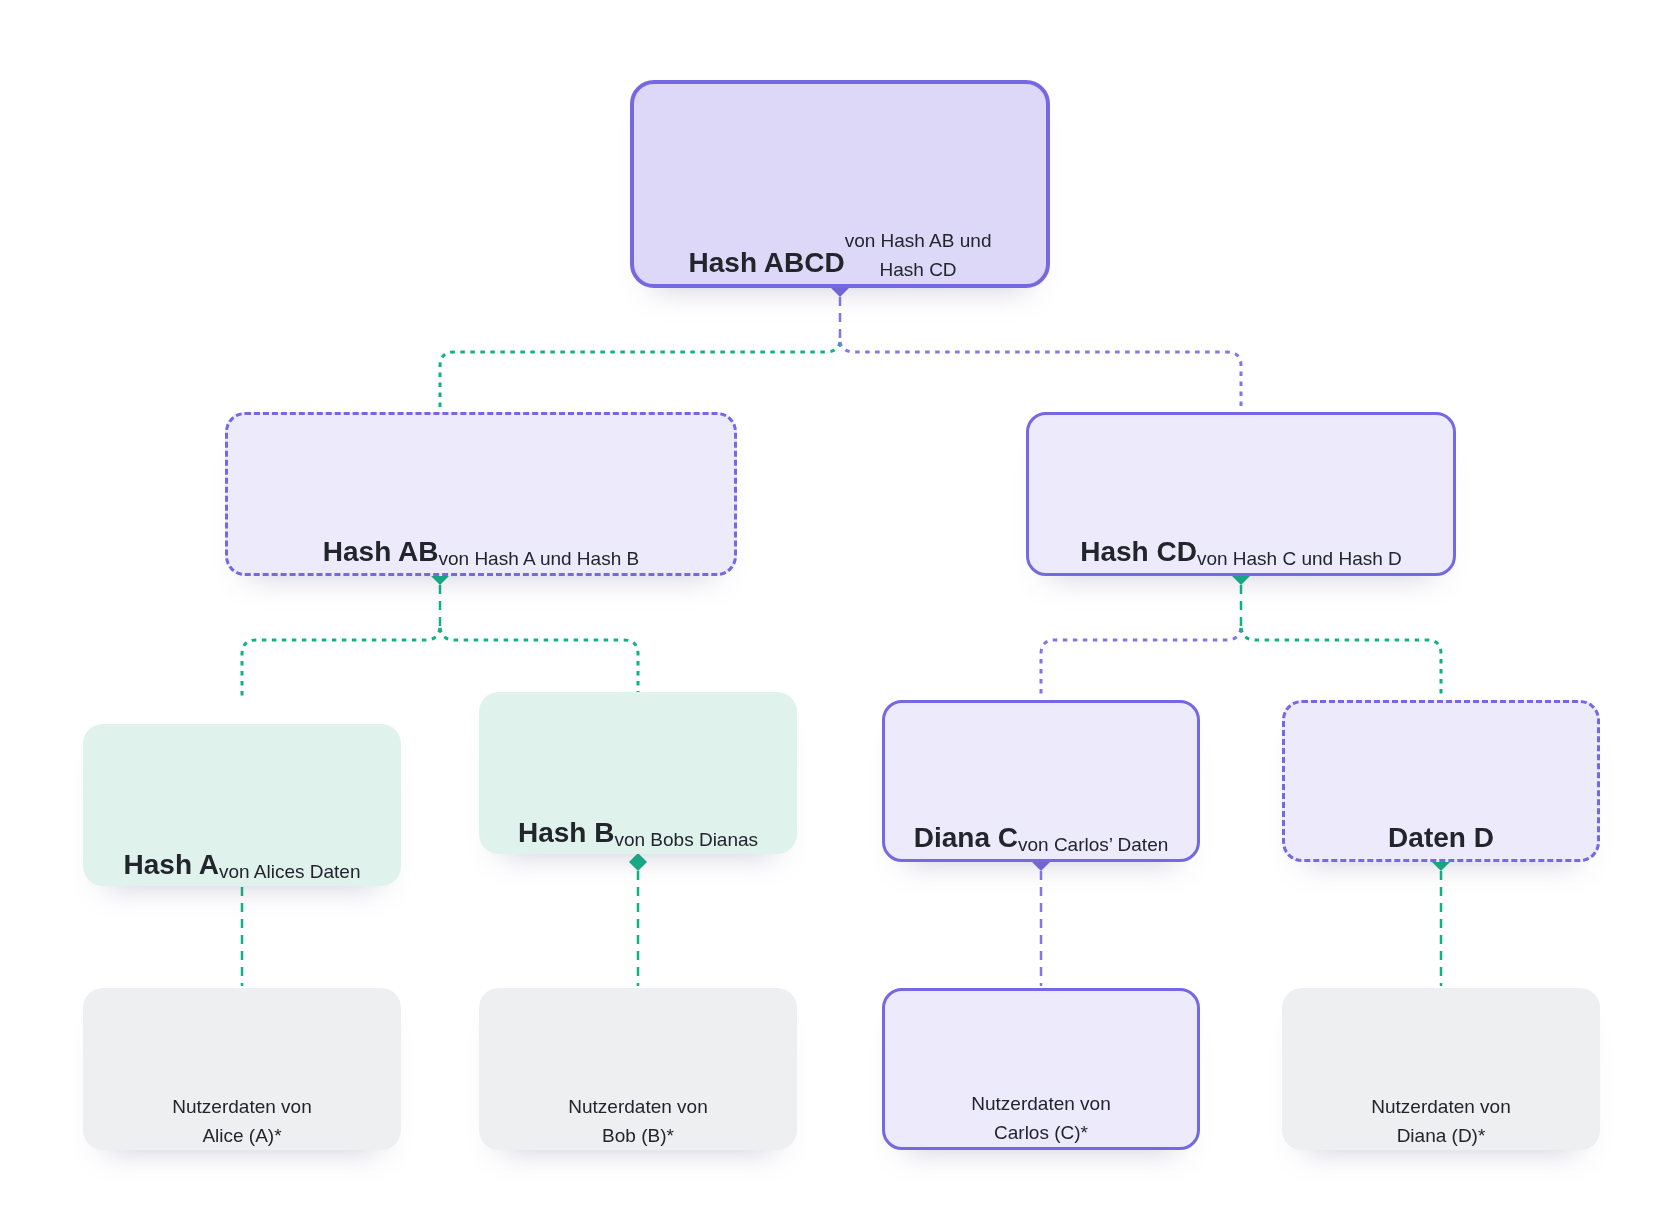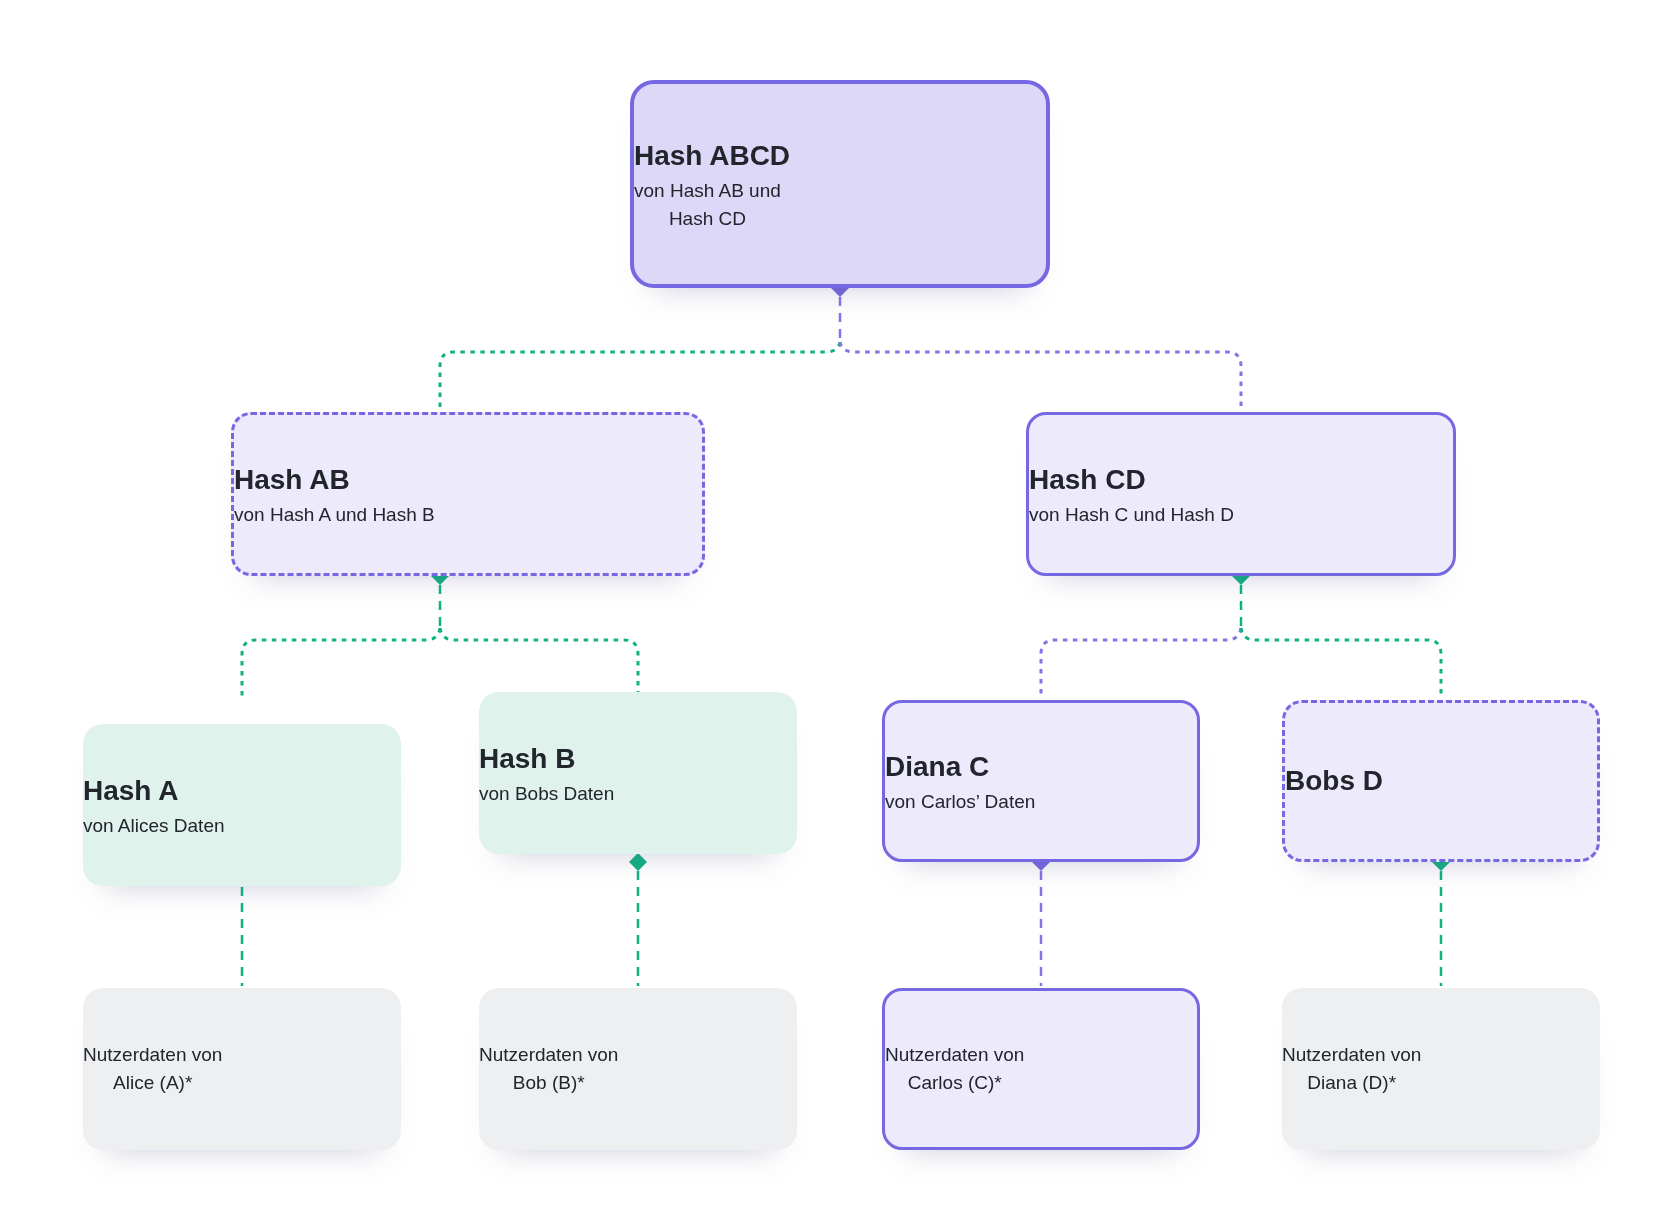--- a/index.html
+++ b/index.html
@@ -14,41 +14,41 @@
     --background:#ffffff;
   }
   html,body{margin:0;padding:0;}
   body{background:var(--background);font-family:"Liberation Sans",sans-serif;color:var(--ink);}
   .canvas{position:relative;width:1680px;height:1230px;background:var(--background);overflow:hidden;}
 
   .node{
     position:absolute;
     border-radius:20px;
     display:flex;
-    flex-direction:column;
+    flex-direction:row;
     justify-content:center;
-    align-items:flex-start;
+    align-items:flex-end;
     text-align:center;
     box-sizing:border-box;
     box-shadow:0 22px 30px -24px rgba(90,90,140,.35);
   }
   .node-title{font-weight:700;font-size:28px;line-height:1.5;white-space:pre-line;}
   .node-sub{font-weight:400;font-size:19px;line-height:1.5;white-space:pre-line;}
 
   .fill-lav-strong{background:var(--lavender-strong);}
   .fill-lav{background:var(--lavender);}
   .fill-mint{background:var(--mint);margin-top:24px;}
   .fill-gray{background:var(--gray);}
   .bd-solid{border:3px solid var(--purple);}
   .bd-solid-thick{border:4px solid var(--purple);border-radius:24px;}
   .bd-dash{border:3px dashed var(--purple);}
 
   
   .n-root{left:630px;top:80px;width:420px;height:208px;}
-  .n-ab{left:231px;top:412px;width:474px;height:164px;}
+  .n-ab{left:225px;top:412px;width:512px;height:164px;}
   .n-cd{left:1026px;top:412px;width:430px;height:164px;}
   .n-a{left:83px;top:700px;width:318px;height:162px;}
   .n-b{left:479px;top:668px;width:318px;height:162px;}
   .n-c{left:882px;top:700px;width:318px;height:162px;}
   .n-d{left:1282px;top:700px;width:318px;height:162px;}
   .n-la{left:83px;top:988px;width:318px;height:162px;}
   .n-lb{left:479px;top:988px;width:318px;height:162px;}
   .n-lc{left:882px;top:988px;width:318px;height:162px;}
   .n-ld{left:1282px;top:988px;width:318px;height:162px;}
 
@@ -109,28 +109,28 @@
     <div class="node-title">Hash CD</div>
     <div class="node-sub">von Hash C und Hash D</div>
   </div>
 
   <div class="node n-a fill-mint">
     <div class="node-title">Hash A</div>
     <div class="node-sub">von Alices Daten</div>
   </div>
   <div class="node n-b fill-mint">
     <div class="node-title">Hash B</div>
-    <div class="node-sub">von Bobs Daten</div>
+    <div class="node-sub">von Bobs Dianas</div>
   </div>
   <div class="node n-c fill-lav bd-solid">
     <div class="node-title">Diana C</div>
     <div class="node-sub">von Carlos’ Daten</div>
   </div>
   <div class="node n-d fill-lav bd-dash">
-    <div class="node-title">Bobs D</div>
+    <div class="node-title">Daten D</div>
   </div>
 
   <div class="node n-la fill-gray">
     <div class="node-sub">Nutzerdaten von
 Alice (A)*</div>
   </div>
   <div class="node n-lb fill-gray">
     <div class="node-sub">Nutzerdaten von
 Bob (B)*</div>
   </div>

